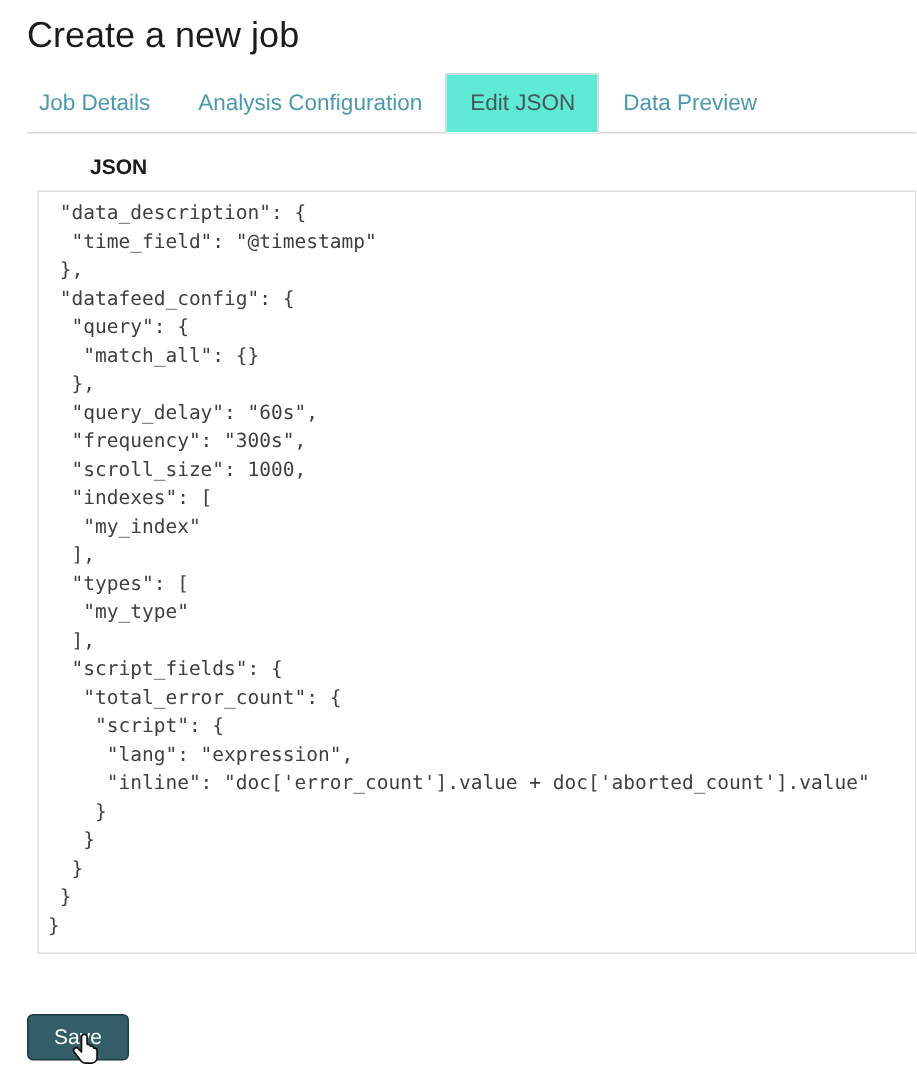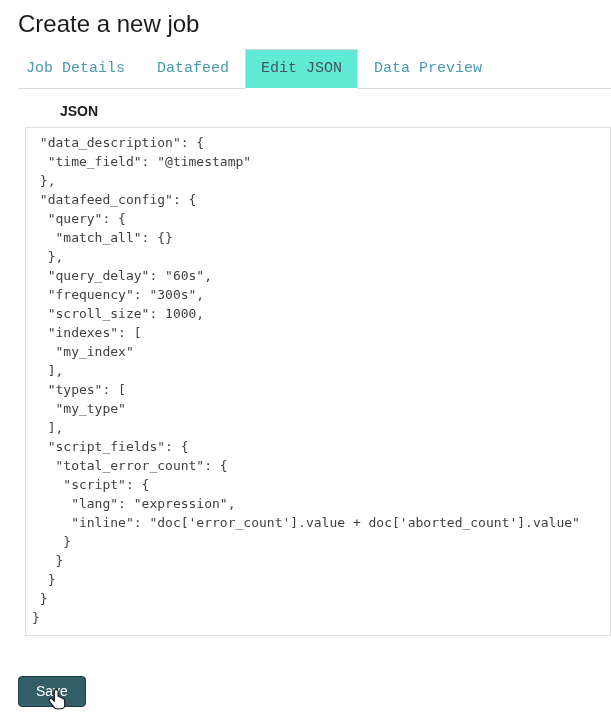--- a/index.html
+++ b/index.html
@@ -18,21 +18,20 @@
     color: #1c1c1c;
     line-height: 30px;
   }
 
   
   .tabs {
     display: flex;
     margin-top: 10px;
     border-bottom: 1px solid #d9d9d9;
     height: 40px;
-    font-family: Liberation Mono, monospace;
   }
   .tab {
     font-size: 15px;
     color: #4a99af;
     padding: 10px 15px 11px 15px;
     cursor: pointer;
     white-space: nowrap;
     background: transparent;
     border: 1px solid transparent;
     margin-bottom: -1px;
@@ -98,21 +97,21 @@
 </style>
 </head>
 <body>
 
 <div class="page">
 
   <h1 class="page-title">Create a new job</h1>
 
   <div class="tabs">
     <div class="tab">Job Details</div>
-    <div class="tab">Datafeed</div>
+    <div class="tab">Analysis Configuration</div>
     <div class="tab active">Edit JSON</div>
     <div class="tab">Data Preview</div>
   </div>
 
   <div class="editor-label">JSON</div>
 
   <div class="editor">
     <div>
         <div class="code-line"> "data_description": {</div>
         <div class="code-line">  "time_field": "@timestamp"</div>

